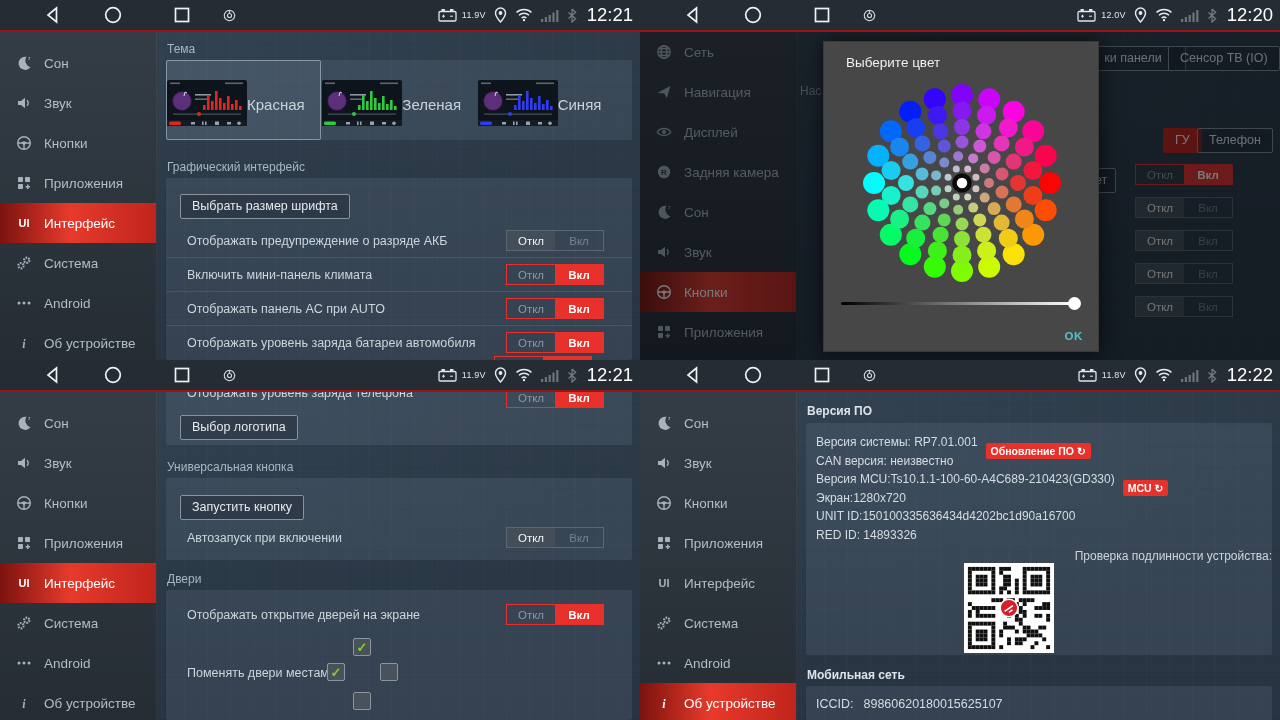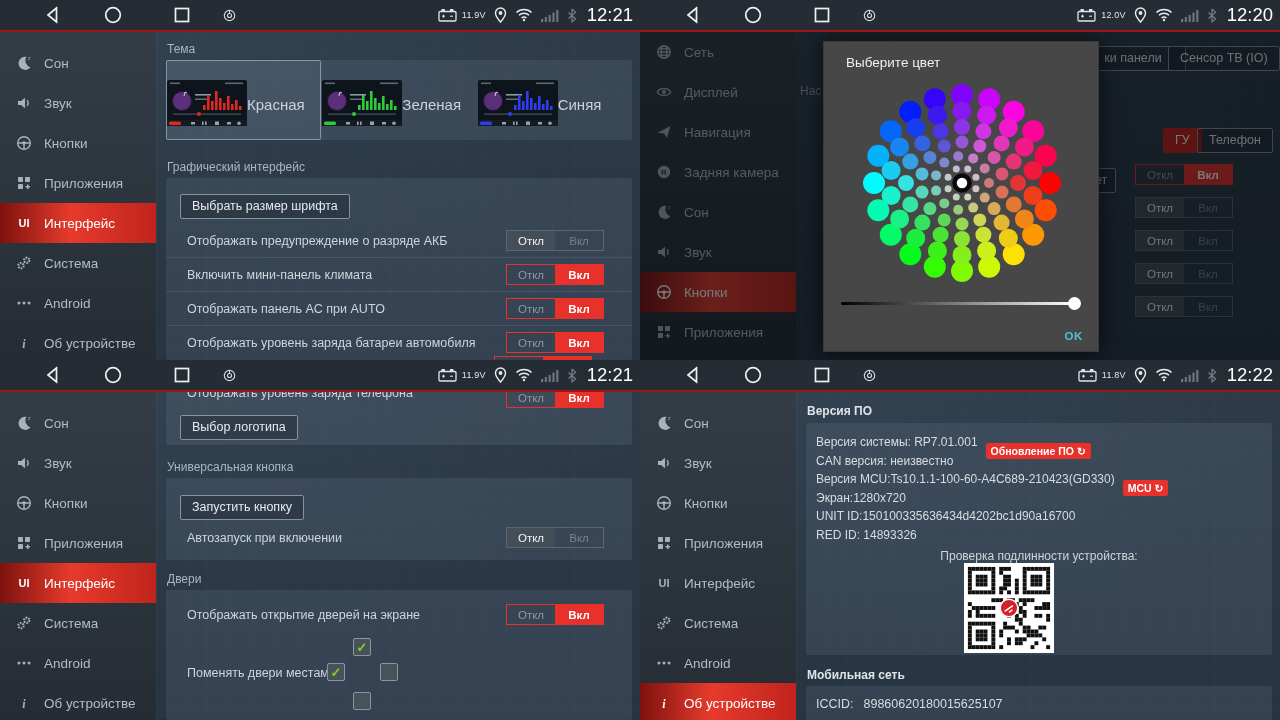--- a/index.html
+++ b/index.html
@@ -52,21 +52,21 @@
   .chk{position:absolute;width:18px;height:18px;background:#47525b;border:1px solid #8b959d;border-radius:2px;
        display:flex;align-items:center;justify-content:center;font-size:13px;font-weight:bold;color:transparent;cursor:pointer;box-sizing:border-box;}
   .chk.on{color:#7ed321;}
 
   .tcell{flex:1;display:flex;flex-direction:row;align-items:center;padding-top:6px;border:1px solid transparent;border-radius:2px;cursor:pointer;}
   .tcell.sel{border-color:rgba(190,205,215,.55);background:rgba(190,210,225,.07);}
   .tlabel{font-size:15px;color:#c9d3d9;margin-top:3px;}
 
   .iline{position:absolute;left:10px;font-size:12px;color:#d5dde2;display:flex;align-items:center;white-space:nowrap;height:14px;}
   .badge{background:#e8312a;color:#fff;font-size:10.5px;font-weight:bold;padding:2px 5px;border-radius:2px;margin-left:8px;cursor:pointer;margin-top:17px;}
-  .centertext{position:absolute;left:0;right:0;text-align:center;font-size:12px;color:#ccd6dc;}
+  .centertext{position:absolute;left:0;right:0;text-align:right;font-size:12px;color:#ccd6dc;}
 
   .frag{position:absolute;font-size:12px;color:#98a3ac;white-space:nowrap;z-index:1;}
   .scrim{position:absolute;left:0;right:0;top:32px;bottom:0;background:rgba(6,9,13,.55);z-index:5;}
   .dlg{position:absolute;left:183px;top:41px;width:276px;height:311px;background:#474748;border:1px solid #3a3a3c;
        box-shadow:0 0 20px rgba(0,0,0,.65);z-index:6;box-sizing:border-box;}
   .dtitle{position:absolute;left:22px;top:13px;font-size:13.5px;color:#f0f0f0;}
   .slider{position:absolute;left:17px;top:260px;width:233px;height:3px;border-radius:2px;
           background:linear-gradient(90deg,#000,#fff);cursor:pointer;}
   .sthumb{position:absolute;left:244px;top:255px;width:13px;height:13px;border-radius:50%;background:#fff;cursor:pointer;}
   .ok{position:absolute;right:15px;bottom:9px;color:#4fc3d0;font-size:11.5px;font-weight:bold;letter-spacing:.6px;cursor:pointer;}
@@ -418,33 +418,33 @@
               <circle cx="8" cy="8" r="6.2" stroke="currentColor" fill="none" stroke-width="1.4"></circle>
               <ellipse cx="8" cy="8" rx="2.8" ry="6.2" stroke="currentColor" fill="none" stroke-width="1.4"></ellipse>
               <path d="M1.8 8h12.4M2.6 4.8h10.8M2.6 11.2h10.8" stroke="currentColor" fill="none" stroke-width="1.4"></path>
             </svg>
           </span>
           <span class="slabel">Сеть</span>
         </div>
         <div class="sitem">
           <span class="sico">
             <svg width="16" height="16" viewBox="0 0 16 16">
+              <path d="M1.5 8.8L14.5 2l-3.6 12-2.8-4.6z" fill="currentColor"></path>
+            </svg>
+          </span>
+          <span class="slabel">Навигация</span>
+        </div>
+        <div class="sitem">
+          <span class="sico">
+            <svg width="16" height="16" viewBox="0 0 16 16">
               <path d="M1.2 8C4 3.4 12 3.4 14.8 8 12 12.6 4 12.6 1.2 8z" stroke="currentColor" fill="none" stroke-width="1.4"></path>
               <circle cx="8" cy="8" r="2" fill="currentColor"></circle>
             </svg>
           </span>
           <span class="slabel">Дисплей</span>
-        </div>
-        <div class="sitem">
-          <span class="sico">
-            <svg width="16" height="16" viewBox="0 0 16 16">
-              <path d="M1.5 8.8L14.5 2l-3.6 12-2.8-4.6z" fill="currentColor"></path>
-            </svg>
-          </span>
-          <span class="slabel">Навигация</span>
         </div>
         <div class="sitem">
           <span class="sico">
             <svg width="16" height="16" viewBox="0 0 16 16">
               <circle cx="8" cy="8" r="6.2" fill="currentColor"></circle>
               <text x="8" y="11" font-size="8" font-weight="bold" text-anchor="middle" fill="#333b44" font-family="Liberation Sans,sans-serif">R</text>
             </svg>
           </span>
           <span class="slabel">Задняя камера</span>
         </div>

